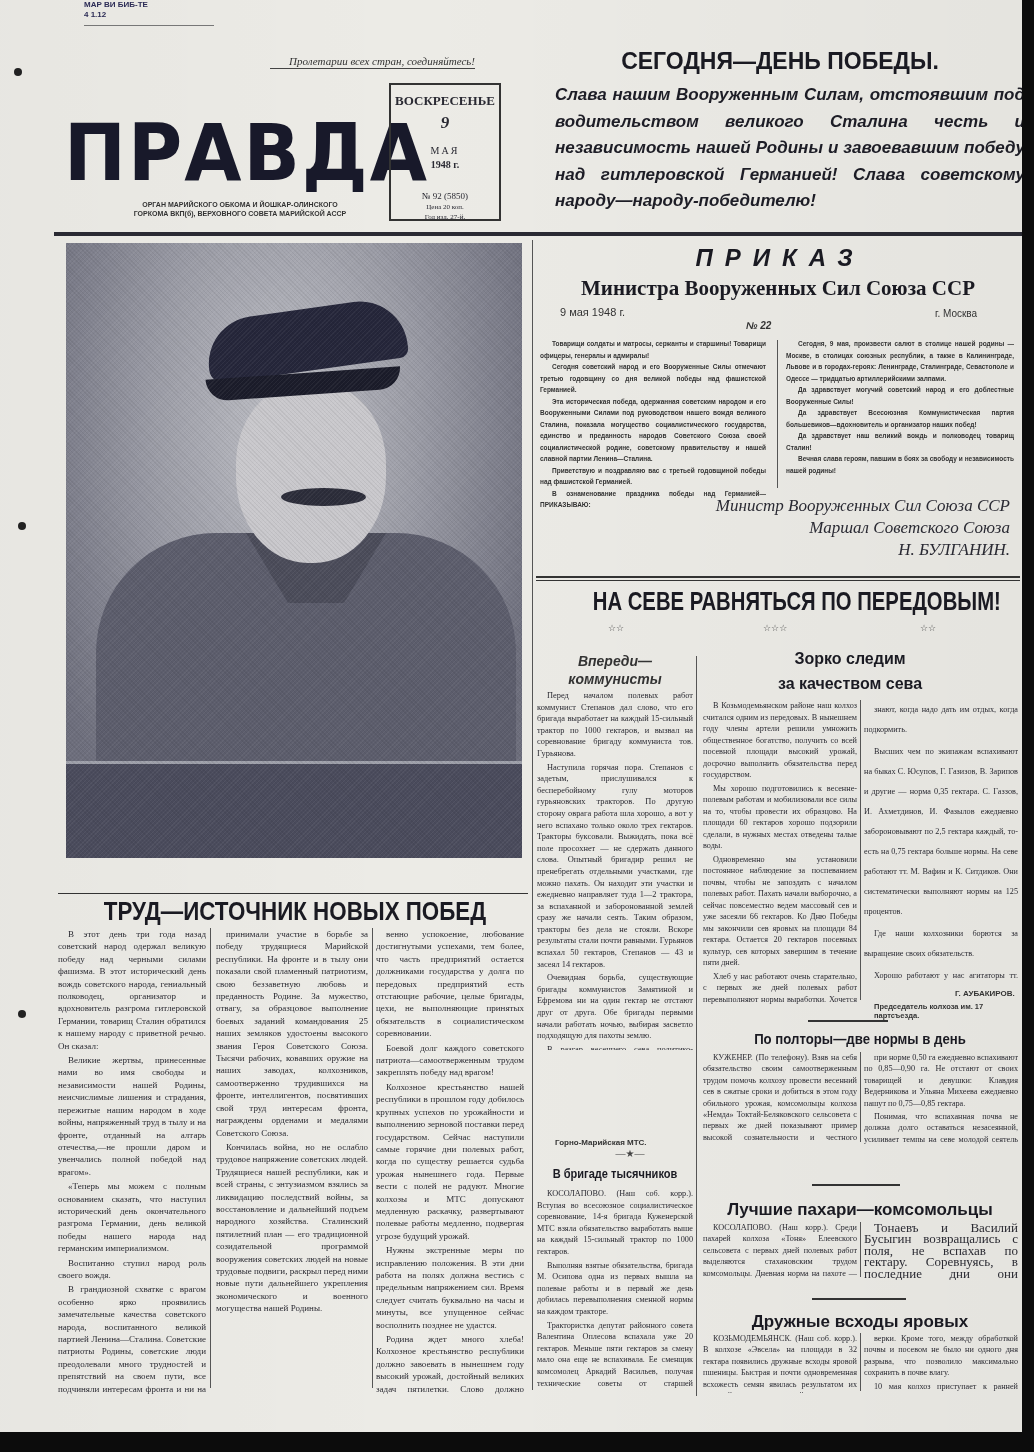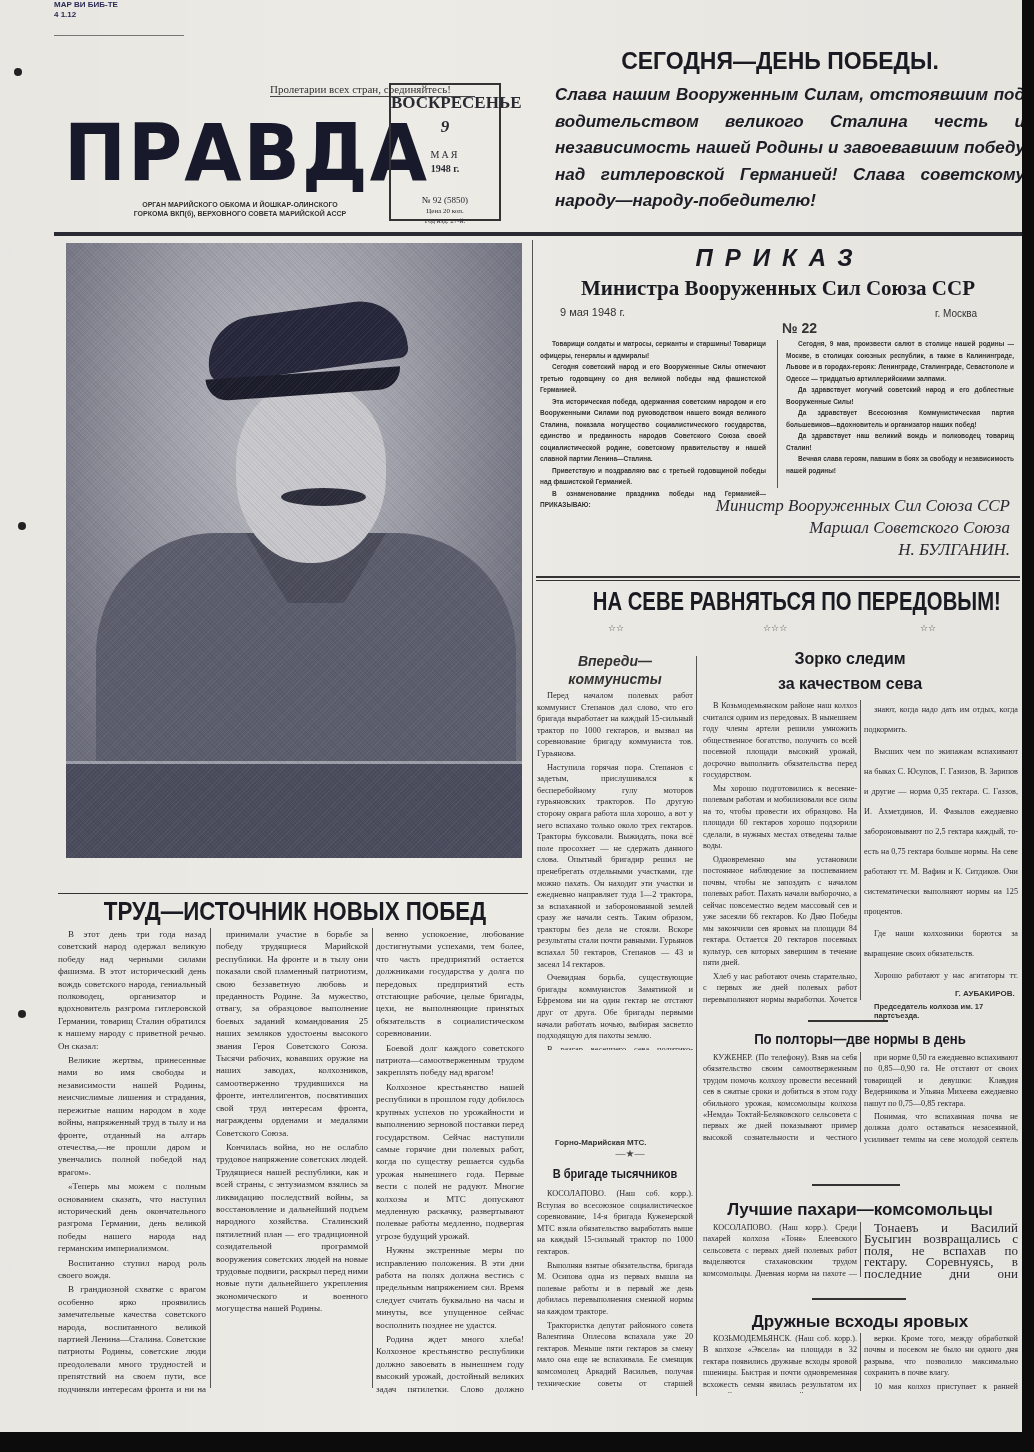--- a/index.html
+++ b/index.html
@@ -8,38 +8,38 @@
 
   .sheet {
     position: absolute; left: 0; top: 0; width: 1022px; height: 1432px;
     background: #ecebe6;
     background-image: linear-gradient(90deg, rgba(0,0,0,0.02) 0, rgba(0,0,0,0) 40%, rgba(0,0,0,0.03) 100%);
   }
   .rightedge { position:absolute; right:0; top:0; width:12px; height:1452px; background:#0c0c0c; }
   .bottomedge { position:absolute; left:0; bottom:0; width:1034px; height:20px; background:#0c0c0c; }
 
   .stamp {
-    position: absolute; left: 54px; top: 0px; width: 130px; height: 36px;
+    position: absolute; left: 84px; top: 0px; width: 130px; height: 26px;
     font-family: "Liberation Sans", sans-serif; font-size: 8px; font-weight: bold; color: #2b2b55;
     border-bottom: 1px solid #777; line-height: 10px;
   }
   .stamp span { display:block; }
 
   .hole { position:absolute; width:8px; height:8px; background:#222; border-radius:50%; }
 
   
-  .slogan { position:absolute; left:270px; top:55px; width:205px; font-size:11px; color:#333; border-bottom:1px solid #444; padding-bottom:1px;margin-top:28px; }
+  .slogan { position:absolute; left:270px; top:55px; width:205px; font-style:italic; font-size:11px; color:#333; border-bottom:1px solid #444; text-align:right; padding-bottom:1px; }
   .title1 { position:absolute; left:70px; top:76px; font-family:"DejaVu Serif", serif; font-weight:bold; font-size:36px; letter-spacing:2px; color:#1e1f2a; }
   .title2 { position:absolute; left:64px; top:113px; font-family:"DejaVu Sans", sans-serif; font-weight:900; font-size:74px; letter-spacing:2px; color:#18192a; transform:scaleY(1.05); line-height:80px; }
   .organ { position:absolute; left:105px; top:200px; width:270px; font-family:"Liberation Sans", sans-serif; font-size:7px; font-weight:bold; text-align:center; line-height:9px; color:#333; }
   .datebox {
     position:absolute; left:389px; top:83px; width:112px; height:138px;
     border:2px solid #333; text-align:center; padding-top:8px; color:#2a2a33;
   }
-  .datebox .dow { font-weight:bold; font-size:17px; }
+  .datebox .dow { font-weight:bold; font-size:13px; }
   .datebox .day { font-style:italic; font-weight:bold; font-size:17px; margin-top:4px; }
   .datebox .mon { font-size:10px; letter-spacing:2px; margin-top:12px; }
   .datebox .yr { font-size:10px; font-weight:bold; margin-top:3px; }
   .datebox .num { font-size:9px; margin-top:21px; }
   .datebox .price, .datebox .year-pub { font-size:7px; margin-top:2px; }
 
   .victory-head { position:absolute; left:540px; top:48px; width:480px; text-align:center; font-family:"Liberation Sans", sans-serif; font-weight:bold; font-size:23px; color:#1a1a22; }
   .victory-text { position:absolute; left:555px; top:82px; width:470px; font-family:"Liberation Sans", sans-serif; font-style:italic; font-weight:bold; font-size:17px; line-height:26.5px; text-align:justify; color:#1d1d26; }
 
   .topbar { position:absolute; left:54px; top:232px; width:970px; height:4px; background:#2a2a33; }
@@ -65,21 +65,21 @@
   .trud-head { position:absolute; left:60px; top:896px; width:470px; text-align:center; font-family:"Liberation Sans", sans-serif; font-weight:bold; font-size:26px; transform:scaleX(0.86); color:#1a1a22; }
   .col { position:absolute; font-family:"Liberation Serif", serif; font-size:9px; line-height:12.4px; text-align:justify; color:#2a2a32; overflow:hidden; }
   .col p { text-indent:10px; margin-bottom:2px; }
   .vrule { position:absolute; width:1px; background:#555; }
 
   
   .prikaz { position:absolute; left:540px; top:244px; width:480px; text-align:center; font-family:"Liberation Sans", sans-serif; font-style:italic; font-weight:bold; font-size:24px; letter-spacing:12px; color:#1a1a22; }
   .prikaz-sub { position:absolute; left:534px; top:276px; width:488px; text-align:center; font-family:"Liberation Serif", serif; font-weight:bold; font-size:21px; color:#1a1a22; white-space:nowrap; }
   .prikaz-date { position:absolute; left:560px; top:306px; font-family:"Liberation Sans", sans-serif; font-size:11px; color:#333; }
   .prikaz-city { position:absolute; left:935px; top:308px; font-family:"Liberation Sans", sans-serif; font-size:10px; color:#333; }
-  .prikaz-no { position:absolute; left:782px; top:320px; font-family:"Liberation Sans", sans-serif; font-size:14px; color:#333; font-weight:bold; }
+  .prikaz-no { position:absolute; left:746px; top:320px; font-family:"Liberation Sans", sans-serif; font-size:10px; color:#333; font-weight:bold;font-style:italic; }
   .pcol { position:absolute; font-family:"Liberation Sans", sans-serif; font-size:6.5px; line-height:11.5px; font-weight:bold; color:#333; text-align:justify; }
   .pcol p { text-indent:12px; }
   .signature { position:absolute; left:640px; top:495px; width:370px; text-align:right; font-family:"Liberation Serif", serif; font-style:italic; font-size:17px; line-height:22px; color:#2a2a33; }
 
   .nasev-head { position:absolute; left:540px; top:586px; width:480px; text-align:center; font-family:"Liberation Sans", sans-serif; font-weight:bold; font-size:26px; transform:scaleX(0.78); color:#1a1a22; white-space:nowrap; }
   .stars { position:absolute; top:623px; font-size:9px; color:#555; }
 
   .vpered { position:absolute; left:540px; top:652px; width:150px; text-align:center; font-family:"Liberation Sans", sans-serif; font-style:italic; font-weight:bold; font-size:14px; line-height:18px; color:#333; }
   .zorko { position:absolute; left:700px; top:646px; width:300px; text-align:center; font-family:"Liberation Sans", sans-serif; font-weight:bold; font-size:16px; line-height:25px; color:#1a1a22; }
   .subhead { position:absolute; font-family:"Liberation Sans", sans-serif; font-weight:bold; color:#1a1a22; text-align:center; white-space:nowrap; }

